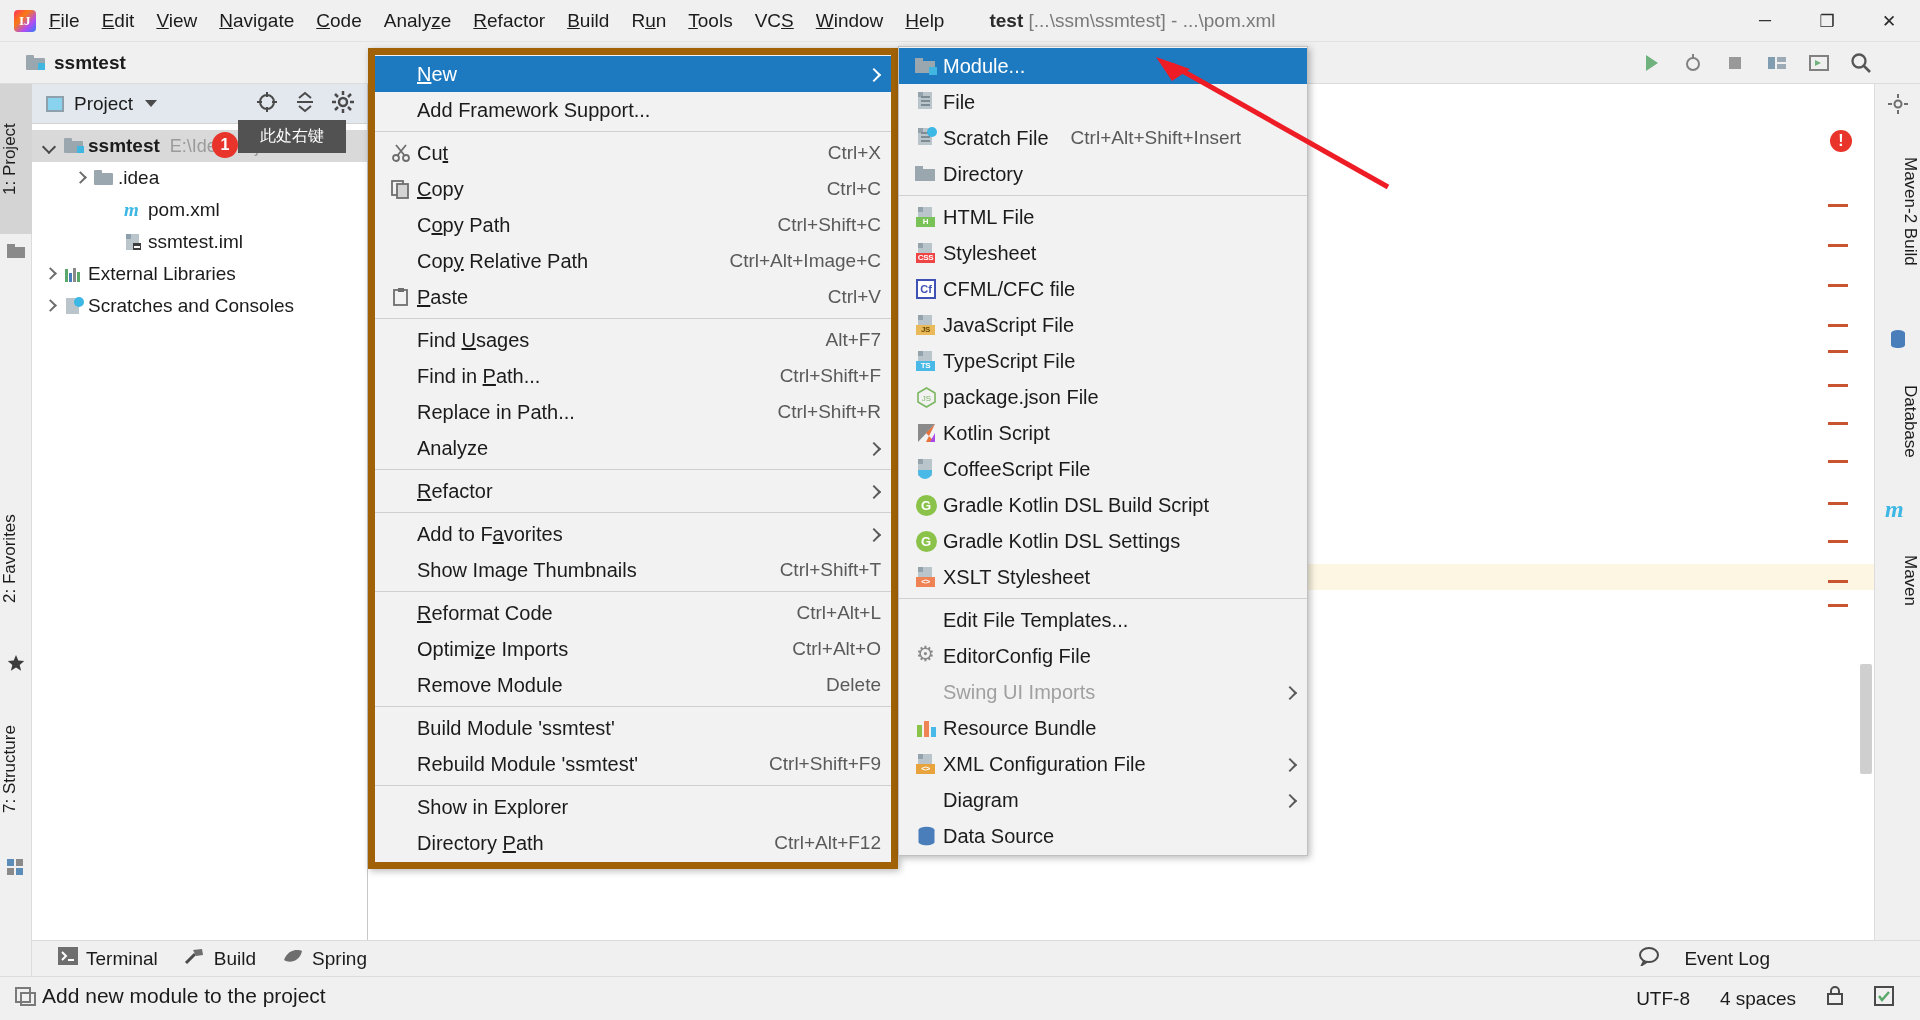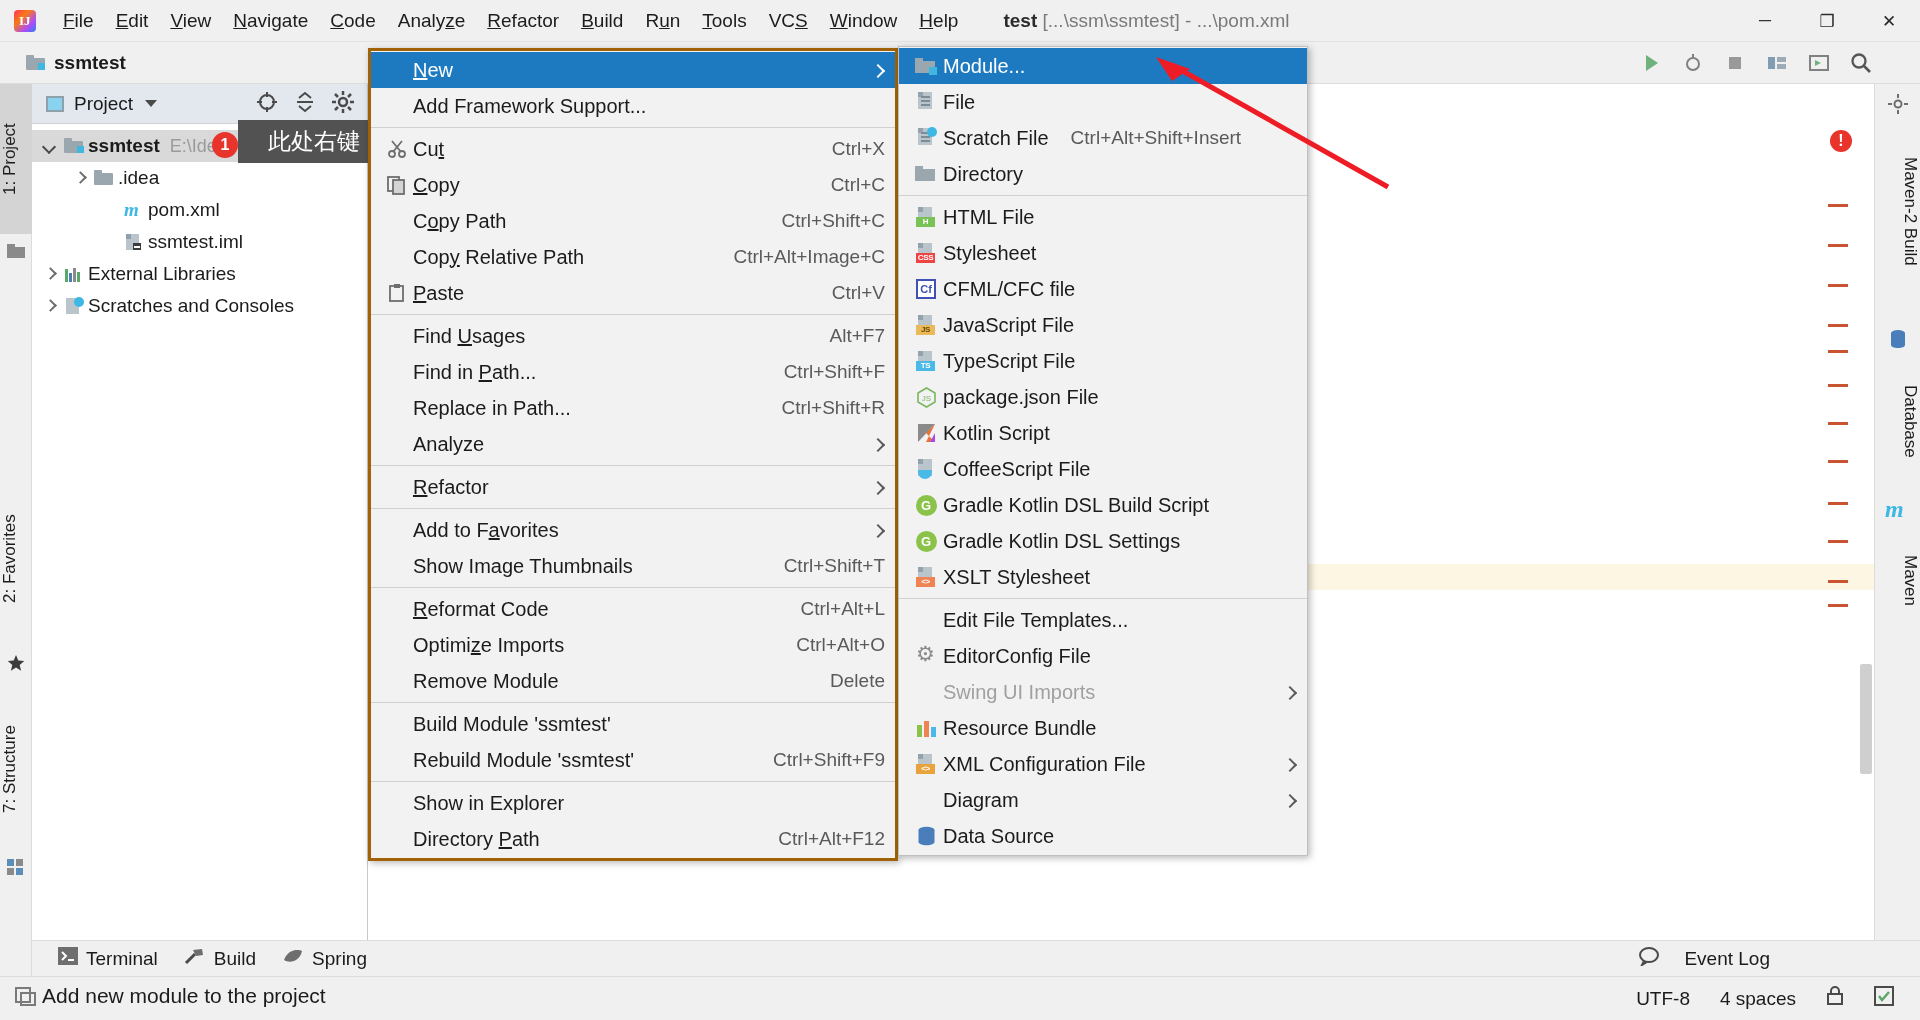--- a/index.html
+++ b/index.html
@@ -11,21 +11,21 @@
     -webkit-font-smoothing: antialiased;
   }
   #root { position: relative; width: 1920px; height: 1020px; background: #fff; }
 
   
   .titlebar {
     position: absolute; left:0; top:0; width:1920px; height:42px;
     background:#f0f0f0; display:flex; align-items:center;
     border-bottom:1px solid #e2e2e2;
   }
-  .app-logo { width:26px; height:26px; margin-left:12px; margin-right:14px; position:relative; flex:none;}
+  .app-logo { width:26px; height:26px; margin-left:12px; position:relative; flex:none;}
   .app-logo .sq {
     position:absolute; left:2px; top:2px; width:22px; height:22px;
     border-radius:4px;
     background:linear-gradient(135deg,#fe315d 0%,#f97a12 35%,#b04cf6 70%,#2d7cf6 100%);
   }
   .app-logo .ij {
     position:absolute; left:7px; top:5px; color:#fff; font-size:13px; font-weight:bold;
     font-family:"Liberation Serif", serif;
   }
   .menubar { display:flex; align-items:center; height:42px; }
@@ -134,21 +134,21 @@
   .ic-lib span{position:absolute;bottom:1px;width:3px;}
   .ic-scratch .p{position:absolute;left:2px;top:1px;width:13px;height:16px;background:#b9c4cb;}
   .ic-scratch .cl{position:absolute;right:0px;top:0px;width:10px;height:10px;border-radius:50%;background:#3db7e4;}
 
   .badge-red {
     width:26px;height:26px;border-radius:50%;background:#e8342a;color:#fff;
     display:flex;align-items:center;justify-content:center;font-size:16px;font-weight:bold;
   }
   .tooltip-cn {
     position:absolute; left:238px; top:120px; background:#525252; color:#fff;
-    padding:6px 30px; font-size:23px; z-index:60; white-space:nowrap;
+    padding:6px 22px; font-size:16px; z-index:60; white-space:nowrap;
     font-family:"DejaVu Sans", sans-serif;
     text-align:right;
   }
 
   
   .editor {
     position:absolute; left:368px; top:84px; right:46px; height:892px; background:#fff;
   }
   .ed-highlight-row {
     position:absolute; left:0; right:0; height:26px; background:#fdf6e3;
@@ -185,21 +185,21 @@
   .statusbar {
     position:absolute; left:0; bottom:0; width:1920px; height:44px;
     background:#f0f0f0; border-top:1px solid #dcdcdc; display:flex; align-items:center;
   }
   .status-msg { margin-left:14px; font-size:21px; color:#1b1b1b; display:flex; align-items:flex-start; gap:4px;}
   .status-right { margin-left:auto; display:flex; align-items:center; gap:30px; padding-right:26px; font-size:19px; color:#1b1b1b;}
 
   
   .ctx {
     position:absolute; left:368px; top:48px; width:530px;
-    background:#f2f2f2; border:3px solid #a16207; box-shadow:2px 2px 7px rgba(0,0,0,.28);
+    background:#f2f2f2; border:7px solid #a16207; box-shadow:2px 2px 7px rgba(0,0,0,.28);
     z-index:100; padding:1px 0;
   }
   .ctx .row {
     display:flex; align-items:center; height:36px; padding:0 10px 0 10px; font-size:20px; color:#1b1b1b;
     white-space:nowrap; cursor:default;
   }
   .ctx .row.hl { background:#1e7ac0; color:#fff; }
   .ctx .ico-slot { width:32px; display:flex; align-items:center; justify-content:center; flex:none; }
   .ctx .lbl { flex:1; }
   .ctx .sc { color:#5a5a5a; font-size:19px; margin-left:22px; }

